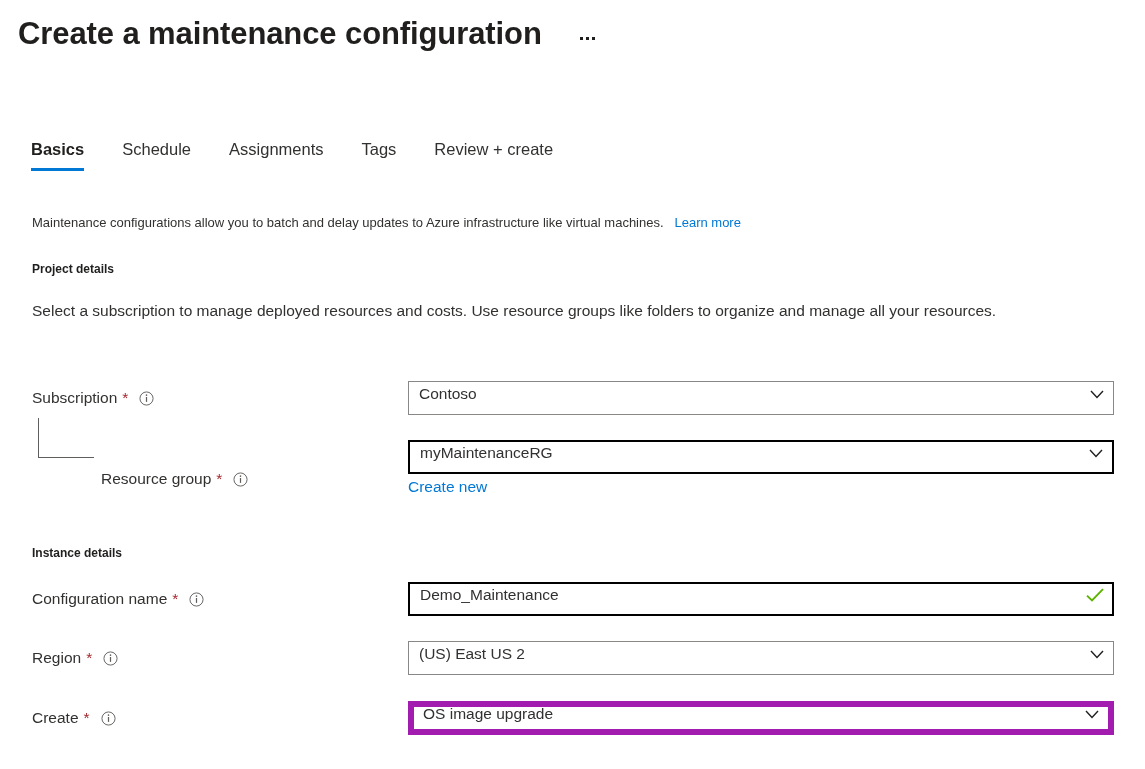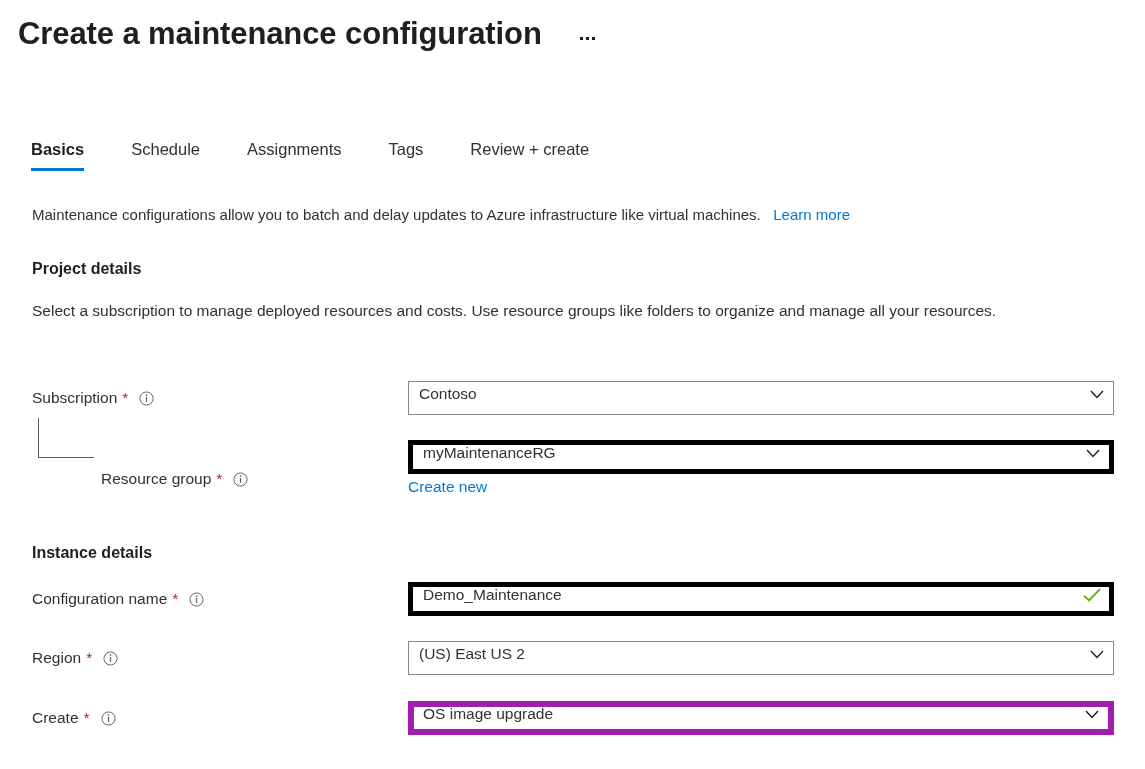--- a/index.html
+++ b/index.html
@@ -51,21 +51,21 @@
     background: #201f1e;
   }
 
   
   .tabs {
     position: absolute;
     left: 31px;
     top: 138px;
     display: flex;
     align-items: flex-start;
-    gap: 12px;
+    gap: 3px;
   }
   .tab {
     position: relative;
     font-size: 16.5px;
     color: #323130;
     padding: 0 21px 11px 0;
     margin-right: 14px;
     cursor: pointer;
     white-space: nowrap;
     line-height: 22px;
@@ -82,37 +82,37 @@
     right: 21px;
     bottom: 0;
     height: 3px;
     background: #0078d4;
   }
 
   
   .intro {
     position: absolute;
     left: 32px;
-    top: 204px;
-    font-size: 15px;
+    top: 212px;
+    font-size: 13px;
     color: #323130;
     line-height: 22px;
     white-space: nowrap;
   }
   .link {
     color: #0078d4;
     text-decoration: none;
     cursor: pointer;
   }
 
   
   .section-title {
     position: absolute;
     left: 32px;
-    font-size: 16px;
+    font-size: 12px;
     font-weight: 700;
     color: #201f1e;
     line-height: 22px;
   }
   #project-details-title { top: 258px; }
   #instance-details-title { top: 542px; }
 
   .section-desc {
     position: absolute;
     left: 32px;
@@ -181,21 +181,21 @@
   }
   .control .value {
     font-size: 15.5px;
     color: #323130;
     line-height: 20px;
     flex: 1;
     white-space: nowrap;
     overflow: hidden;
     text-overflow: ellipsis;
   }
-  .control.purple { border: 5px solid #000000; }
+  .control.purple { border: 2px solid #000000; }
   .control.focused { border: 6px solid #a21caf; padding-left: 9px; }
 
   .chevron {
     width: 32px;
     height: 32px;
     display: flex;
     align-items: center;
     justify-content: center;
     flex: none;
   }

